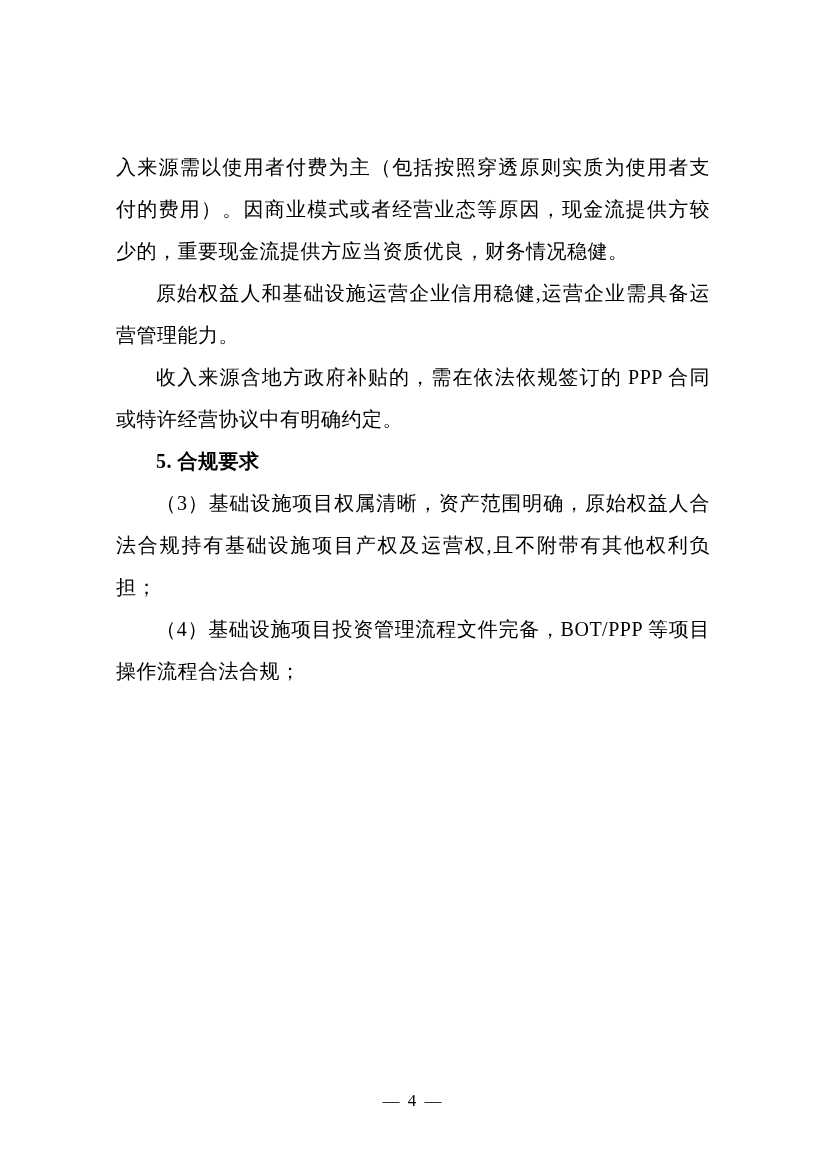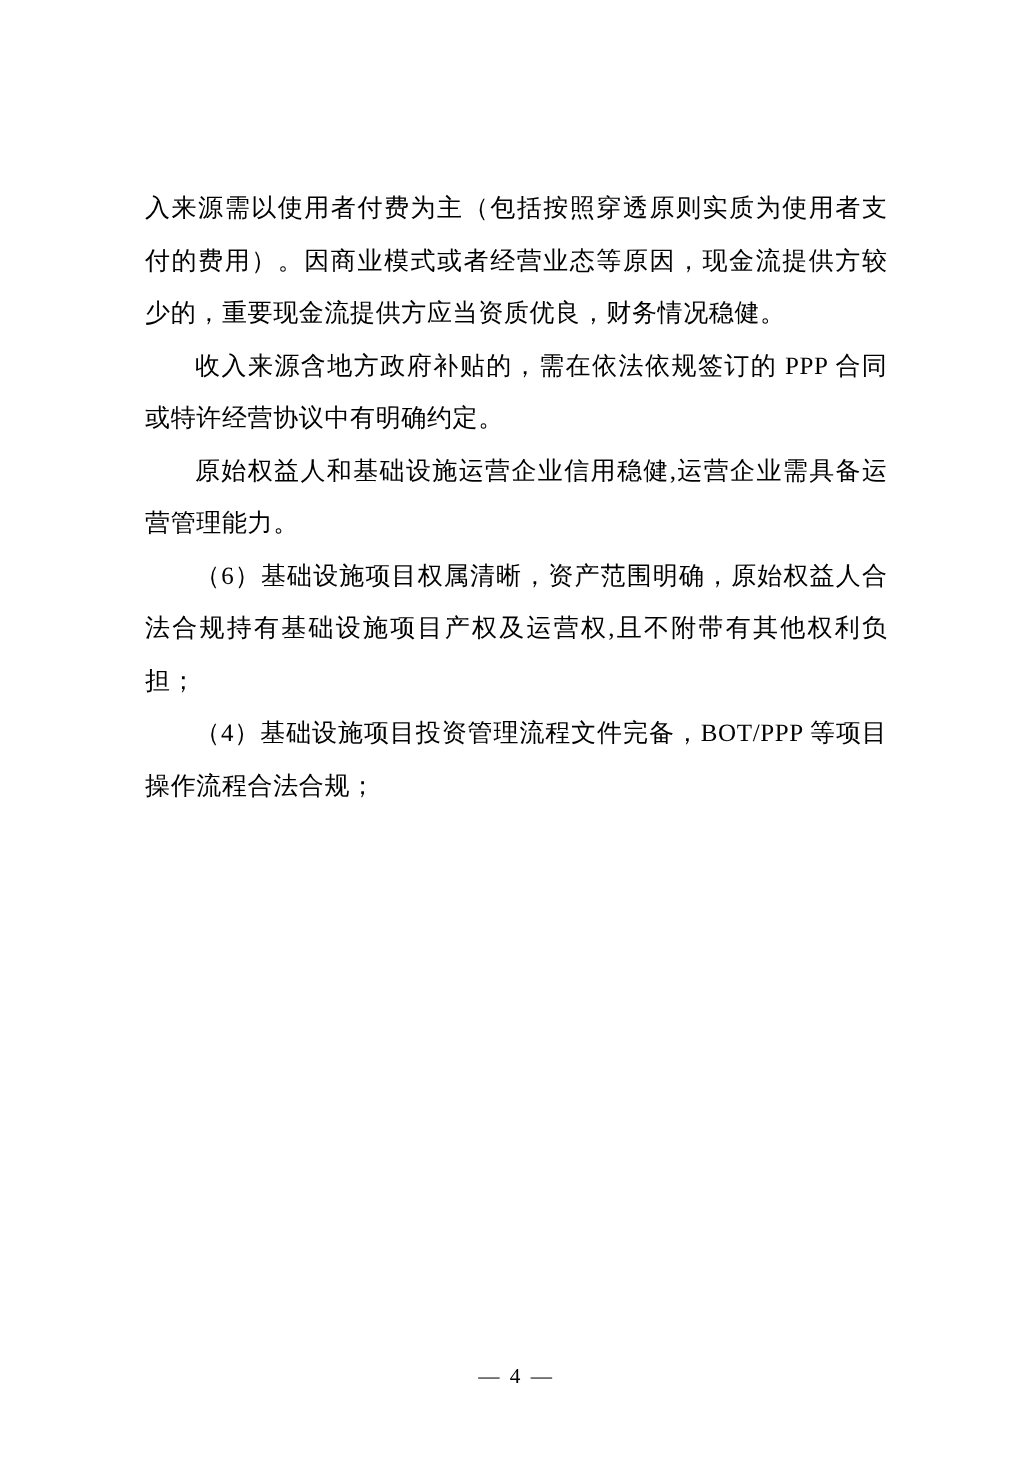--- a/index.html
+++ b/index.html
@@ -50,20 +50,21 @@
     letter-spacing: 2px;
     color: #000000;
   }
 </style>
 </head>
 <body>
 
 <div class="page">
   <div class="content">
     <p class="para continuation">入来源需以使用者付费为主（包括按照穿透原则实质为使用者支付的费用）。因商业模式或者经营业态等原因，现金流提供方较少的，重要现金流提供方应当资质优良，财务情况稳健。</p>
+    <p class="para">原始权益人和基础设施运营企业信用稳健,运营企业需具备运营管理能力。</p>
     <p class="para">收入来源含地方政府补贴的，需在依法依规签订的 PPP 合同或特许经营协议中有明确约定。</p>
-    <p class="para">原始权益人和基础设施运营企业信用稳健,运营企业需具备运营管理能力。</p>
-    <p class="para">（6）基础设施项目权属清晰，资产范围明确，原始权益人合法合规持有基础设施项目产权及运营权,且不附带有其他权利负担；</p>
+    <p class="heading">5. 合规要求</p>
+    <p class="para">（3）基础设施项目权属清晰，资产范围明确，原始权益人合法合规持有基础设施项目产权及运营权,且不附带有其他权利负担；</p>
     <p class="para">（4）基础设施项目投资管理流程文件完备，BOT/PPP 等项目操作流程合法合规；</p>
   </div>
 
   <div class="footer">— 4 —</div>
 </div>
 
 </body></html>

